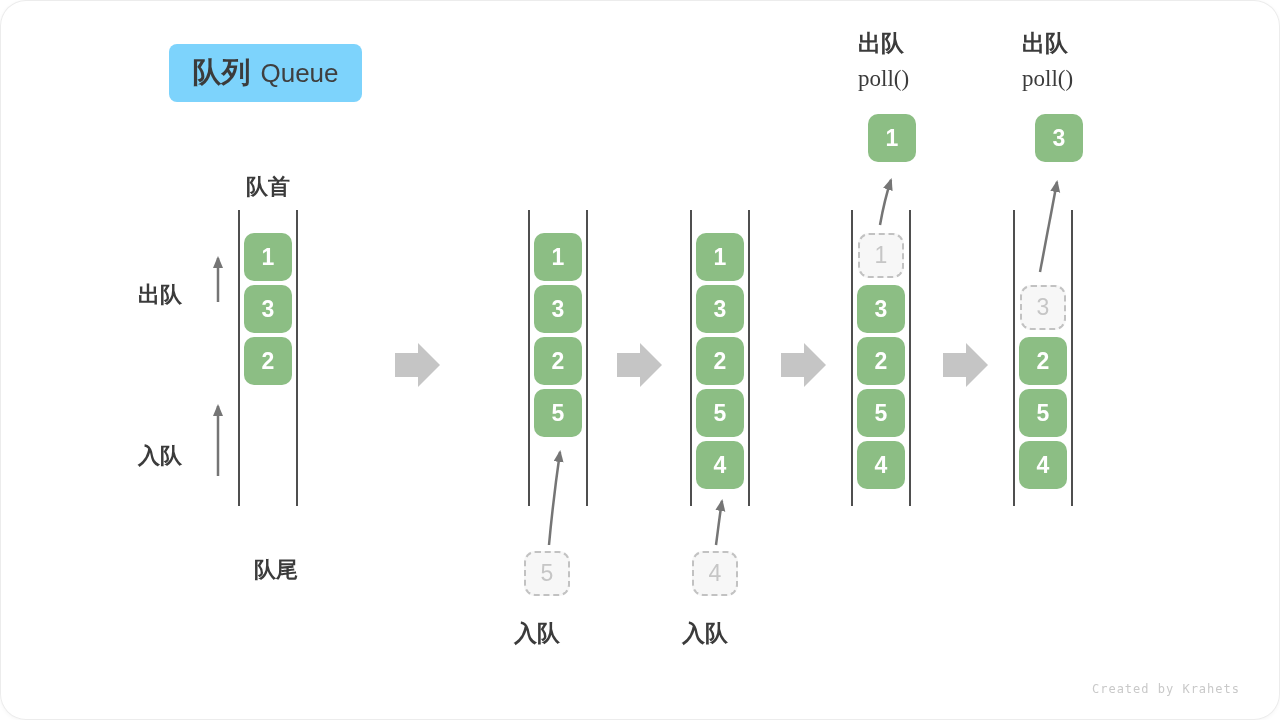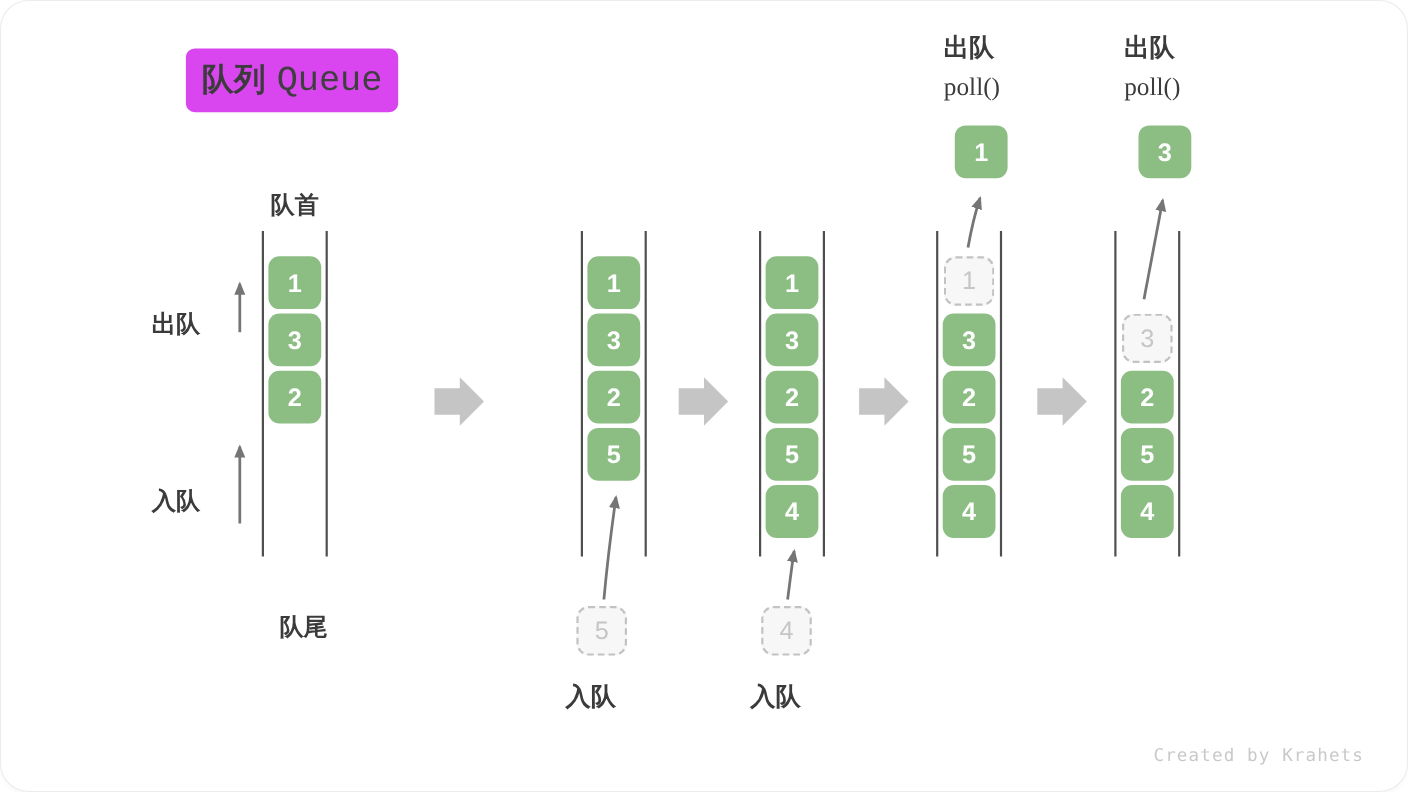--- a/index.html
+++ b/index.html
@@ -5,24 +5,24 @@
   html,body{margin:0;padding:0;background:#fff;}
   .stage{
     position:relative;width:1280px;height:720px;background:#ffffff;
     border-radius:26px;box-shadow:0 0 0 1px #ececec inset, 0 1px 4px rgba(0,0,0,0.04);
     overflow:hidden;font-family:"Liberation Sans",sans-serif;color:#3b3b3b;
   }
   .overlay{position:absolute;left:0;top:0;width:1280px;height:720px;}
 
   .title-box{
     position:absolute;left:169px;top:44px;width:193px;height:58px;
-    background:#d946ef;border-radius:8px;display:flex;align-items:center;justify-content:center;gap:10px;
+    background:#7dd3fc;border-radius:8px;display:flex;align-items:center;justify-content:center;gap:10px;
   }
   .title-zh{font-size:29px;font-weight:700;color:#3b3b3b;}
-  .title-en{font-family:Liberation Mono, monospace;font-size:32px;color:#3f3f3f;}
+  .title-en{font-family:Liberation Sans, sans-serif;font-size:26px;color:#3f3f3f;}
 
   .zh{font-weight:700;font-size:22px;color:#3b3b3b;margin-top:17px;}
   .front-label{position:absolute;left:238px;top:155px;width:60px;text-align:center;}
   .rear-label{position:absolute;left:238px;top:538px;width:60px;text-align:right;}
   .side-label{position:absolute;left:130px;width:52px;text-align:right;}
   .dequeue-label{top:263px;}
   .enqueue-label{top:424px;}
 
   .cell{
     position:absolute;width:48px;height:48px;border-radius:10px;background:#8CBE84;
@@ -36,21 +36,21 @@
     color:#c6c6c6;font-size:23px;font-weight:400;
   }
 
   .op{position:absolute;line-height:35px;}
   .op .l1{font-weight:700;font-size:23px;color:#3b3b3b;}
   .op .l2{font-family:Liberation Serif, serif;font-size:23px;color:#3b3b3b;}
   .op .arg{color:#55A752;font-weight:700;}
 
   .watermark{
     position:absolute;right:40px;bottom:24px;
-    font-family:"DejaVu Sans Mono",monospace;font-size:16px;color:#c9c9c9;letter-spacing:1px;
+    font-family:"DejaVu Sans Mono",monospace;font-size:12px;color:#c9c9c9;letter-spacing:1px;
   }
 </style>
 </head>
 <body>
 
 <div class="stage">
 
   <svg class="overlay" width="1280" height="720" viewBox="0 0 1280 720">
     <defs>
       <marker id="ah" markerWidth="14" markerHeight="12" refX="10" refY="5" orient="auto" markerUnits="userSpaceOnUse">

